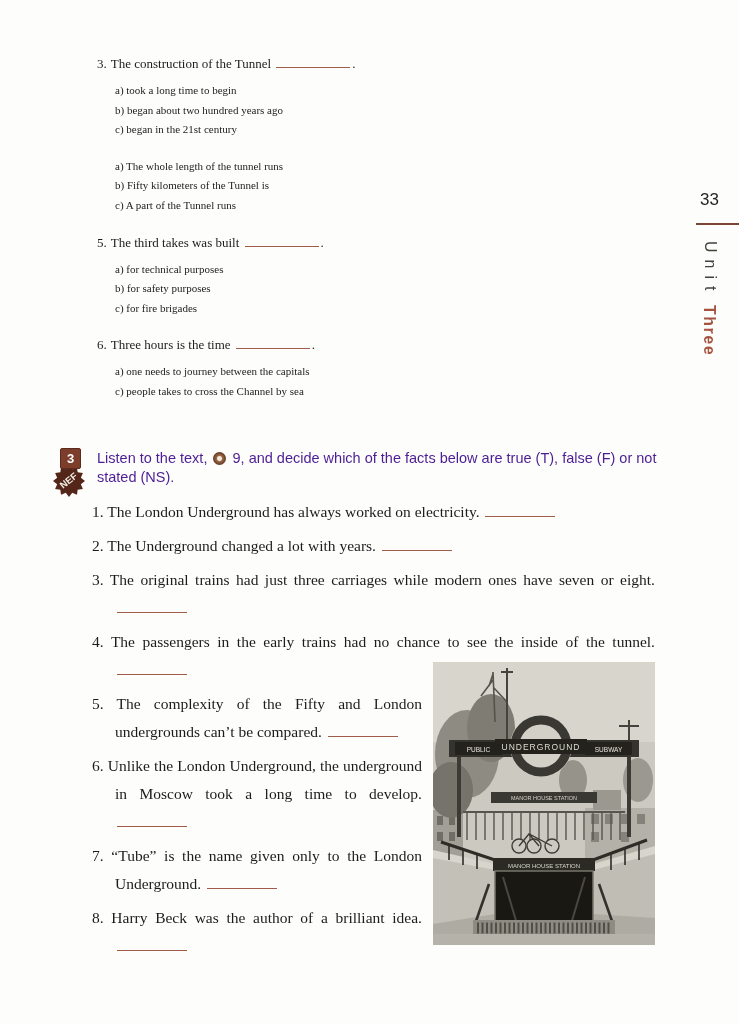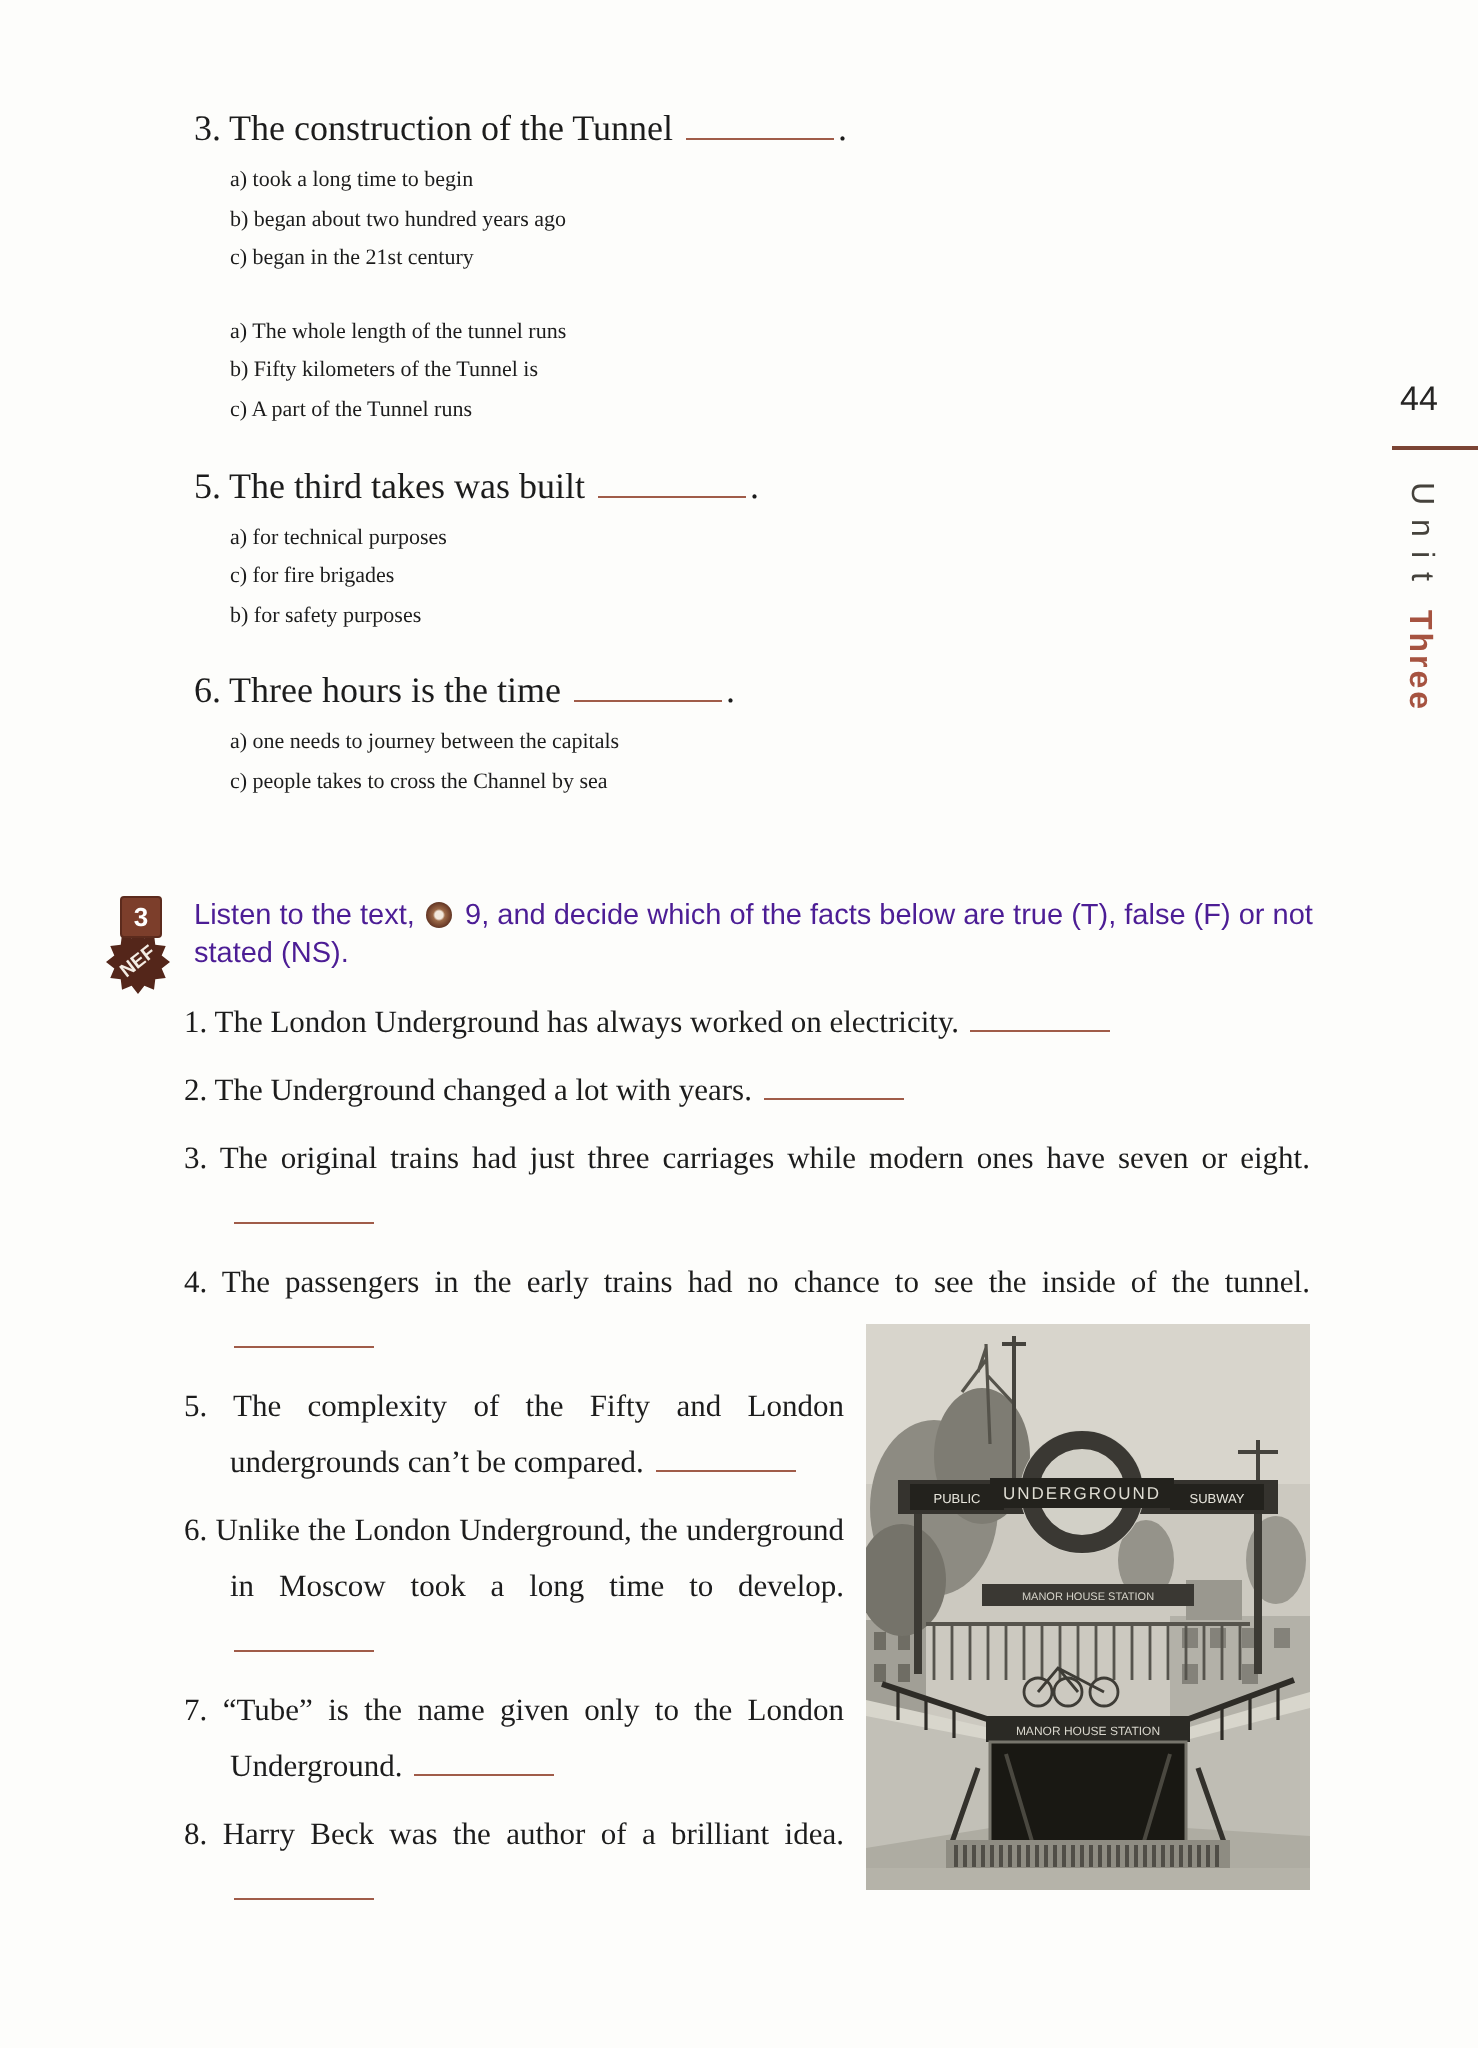--- a/index.html
+++ b/index.html
@@ -6,21 +6,21 @@
   html,body { background:#e9e7e2; }
   .page {
     position:relative; width:739px; height:1024px; margin:0 auto;
     background:#fdfdfb; overflow:hidden;
     font-family:"Liberation Serif", serif; color:#1c1c1c;
   }
 
   
   .questions { position:absolute; top:54px; left:97px; width:575px; }
   .q { margin-bottom:17px; }
-  .q-stem { font-size:18px; line-height:20px; }
+  .q-stem { font-size:13px; line-height:20px; }
   .q-num { margin-right:4px; }
   .q-opts { margin-top:7px; padding-left:18px; font-size:11px; line-height:19.6px; }
   .blank {
     display:inline-block; width:74px; height:3px;
     border-bottom:1.3px solid #a05c49; vertical-align:baseline; margin:0 2px;
   }
 
   
   .ex3 { position:absolute; top:446px; left:56px; width:612px; height:62px; }
   .badge3 {
@@ -96,22 +96,22 @@
       </div>
     </div>
 
     <div class="q">
       <div class="q-stem">
         <span class="q-num">5.</span><span>The third takes was built</span>
         <span class="blank"></span><span>.</span>
       </div>
       <div class="q-opts">
         <div>a) for technical purposes</div>
+        <div>b) for safety purposes</div>
         <div>c) for fire brigades</div>
-        <div>b) for safety purposes</div>
       </div>
     </div>
 
     <div class="q">
       <div class="q-stem">
         <span class="q-num">6.</span><span>Three hours is the time</span>
         <span class="blank"></span><span>.</span>
       </div>
       <div class="q-opts">
         <div>a) one needs to journey between the capitals</div>
@@ -277,18 +277,18 @@
 
         <g>
           <rect x="40" y="258" width="142" height="16" fill="#8e8c82"></rect>
           <line x1="44" y1="266" x2="178" y2="266" stroke="#504e47" stroke-width="11" stroke-dasharray="2 2.5"></line>
           <rect x="0" y="272" width="222" height="11" fill="#b5b3a9"></rect>
         </g>
       </svg>
     </div>
   </div>
 
-  <div class="pagenum">44</div>
+  <div class="pagenum">33</div>
   <div class="margin-rule"></div>
   <div class="unit-word">Unit</div>
   <div class="unit-name">Three</div>
 
 </div>
 
 </body></html>

